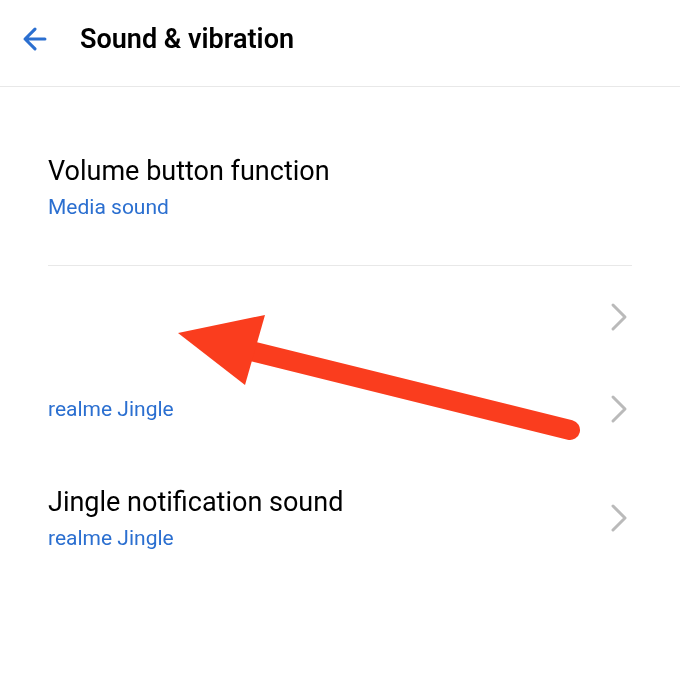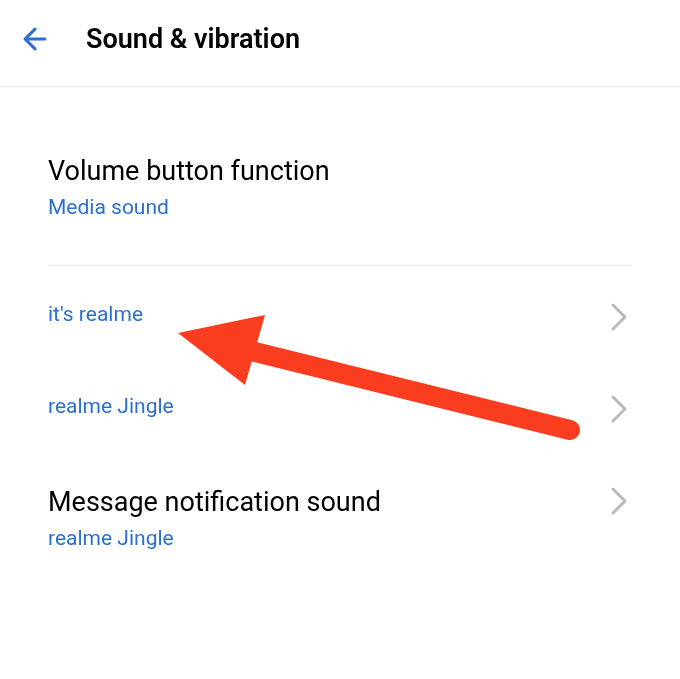--- a/index.html
+++ b/index.html
@@ -26,37 +26,36 @@
       height: 34px;
       display: flex;
       align-items: center;
       justify-content: center;
       cursor: pointer;
     }
     .header-title {
       font-size: 27px;
       font-weight: 600;
       color: #000;
-      margin-left: 6px;
     }
     .header-divider {
       height: 1px;
       background: #e8e8e8;
       margin-top: 8px;
     }
     .content {
       padding: 0 48px;
     }
     .section-gap {
       height: 50px;
     }
     .setting-item {
       padding: 18px 0;
       display: flex;
-      align-items: flex-start;
+      align-items: center;
       justify-content: space-between;
       cursor: pointer;
     }
     .setting-text {
       display: flex;
       flex-direction: column;
       gap: 8px;
     }
     .setting-title {
       font-size: 27px;
@@ -105,21 +104,20 @@
     <div class="setting-text">
       <div class="setting-title">Volume button function</div>
       <div class="setting-value">Media sound</div>
     </div>
   </div>
 
   <div class="section-divider"></div>
 
   <div class="setting-item">
     <div class="setting-text">
-      <div class="setting-value">it's realme</div>
     </div>
     <div class="chevron">
       <svg width="18" height="30" viewBox="0 0 12 20" fill="none">
         <path d="M2 2L10 10L2 18" stroke="#bababa" stroke-width="2" stroke-linecap="round" stroke-linejoin="round"></path>
       </svg>
     </div>
   </div>
 
   <div style="height:26px;"></div>
 
@@ -131,21 +129,21 @@
       <svg width="18" height="30" viewBox="0 0 12 20" fill="none">
         <path d="M2 2L10 10L2 18" stroke="#bababa" stroke-width="2" stroke-linecap="round" stroke-linejoin="round"></path>
       </svg>
     </div>
   </div>
 
   <div style="height:26px;"></div>
 
   <div class="setting-item">
     <div class="setting-text">
-      <div class="setting-title">Message notification sound</div>
+      <div class="setting-title">Jingle notification sound</div>
       <div class="setting-value">realme Jingle</div>
     </div>
     <div class="chevron">
       <svg width="18" height="30" viewBox="0 0 12 20" fill="none">
         <path d="M2 2L10 10L2 18" stroke="#bababa" stroke-width="2" stroke-linecap="round" stroke-linejoin="round"></path>
       </svg>
     </div>
   </div>
 </div>
 

